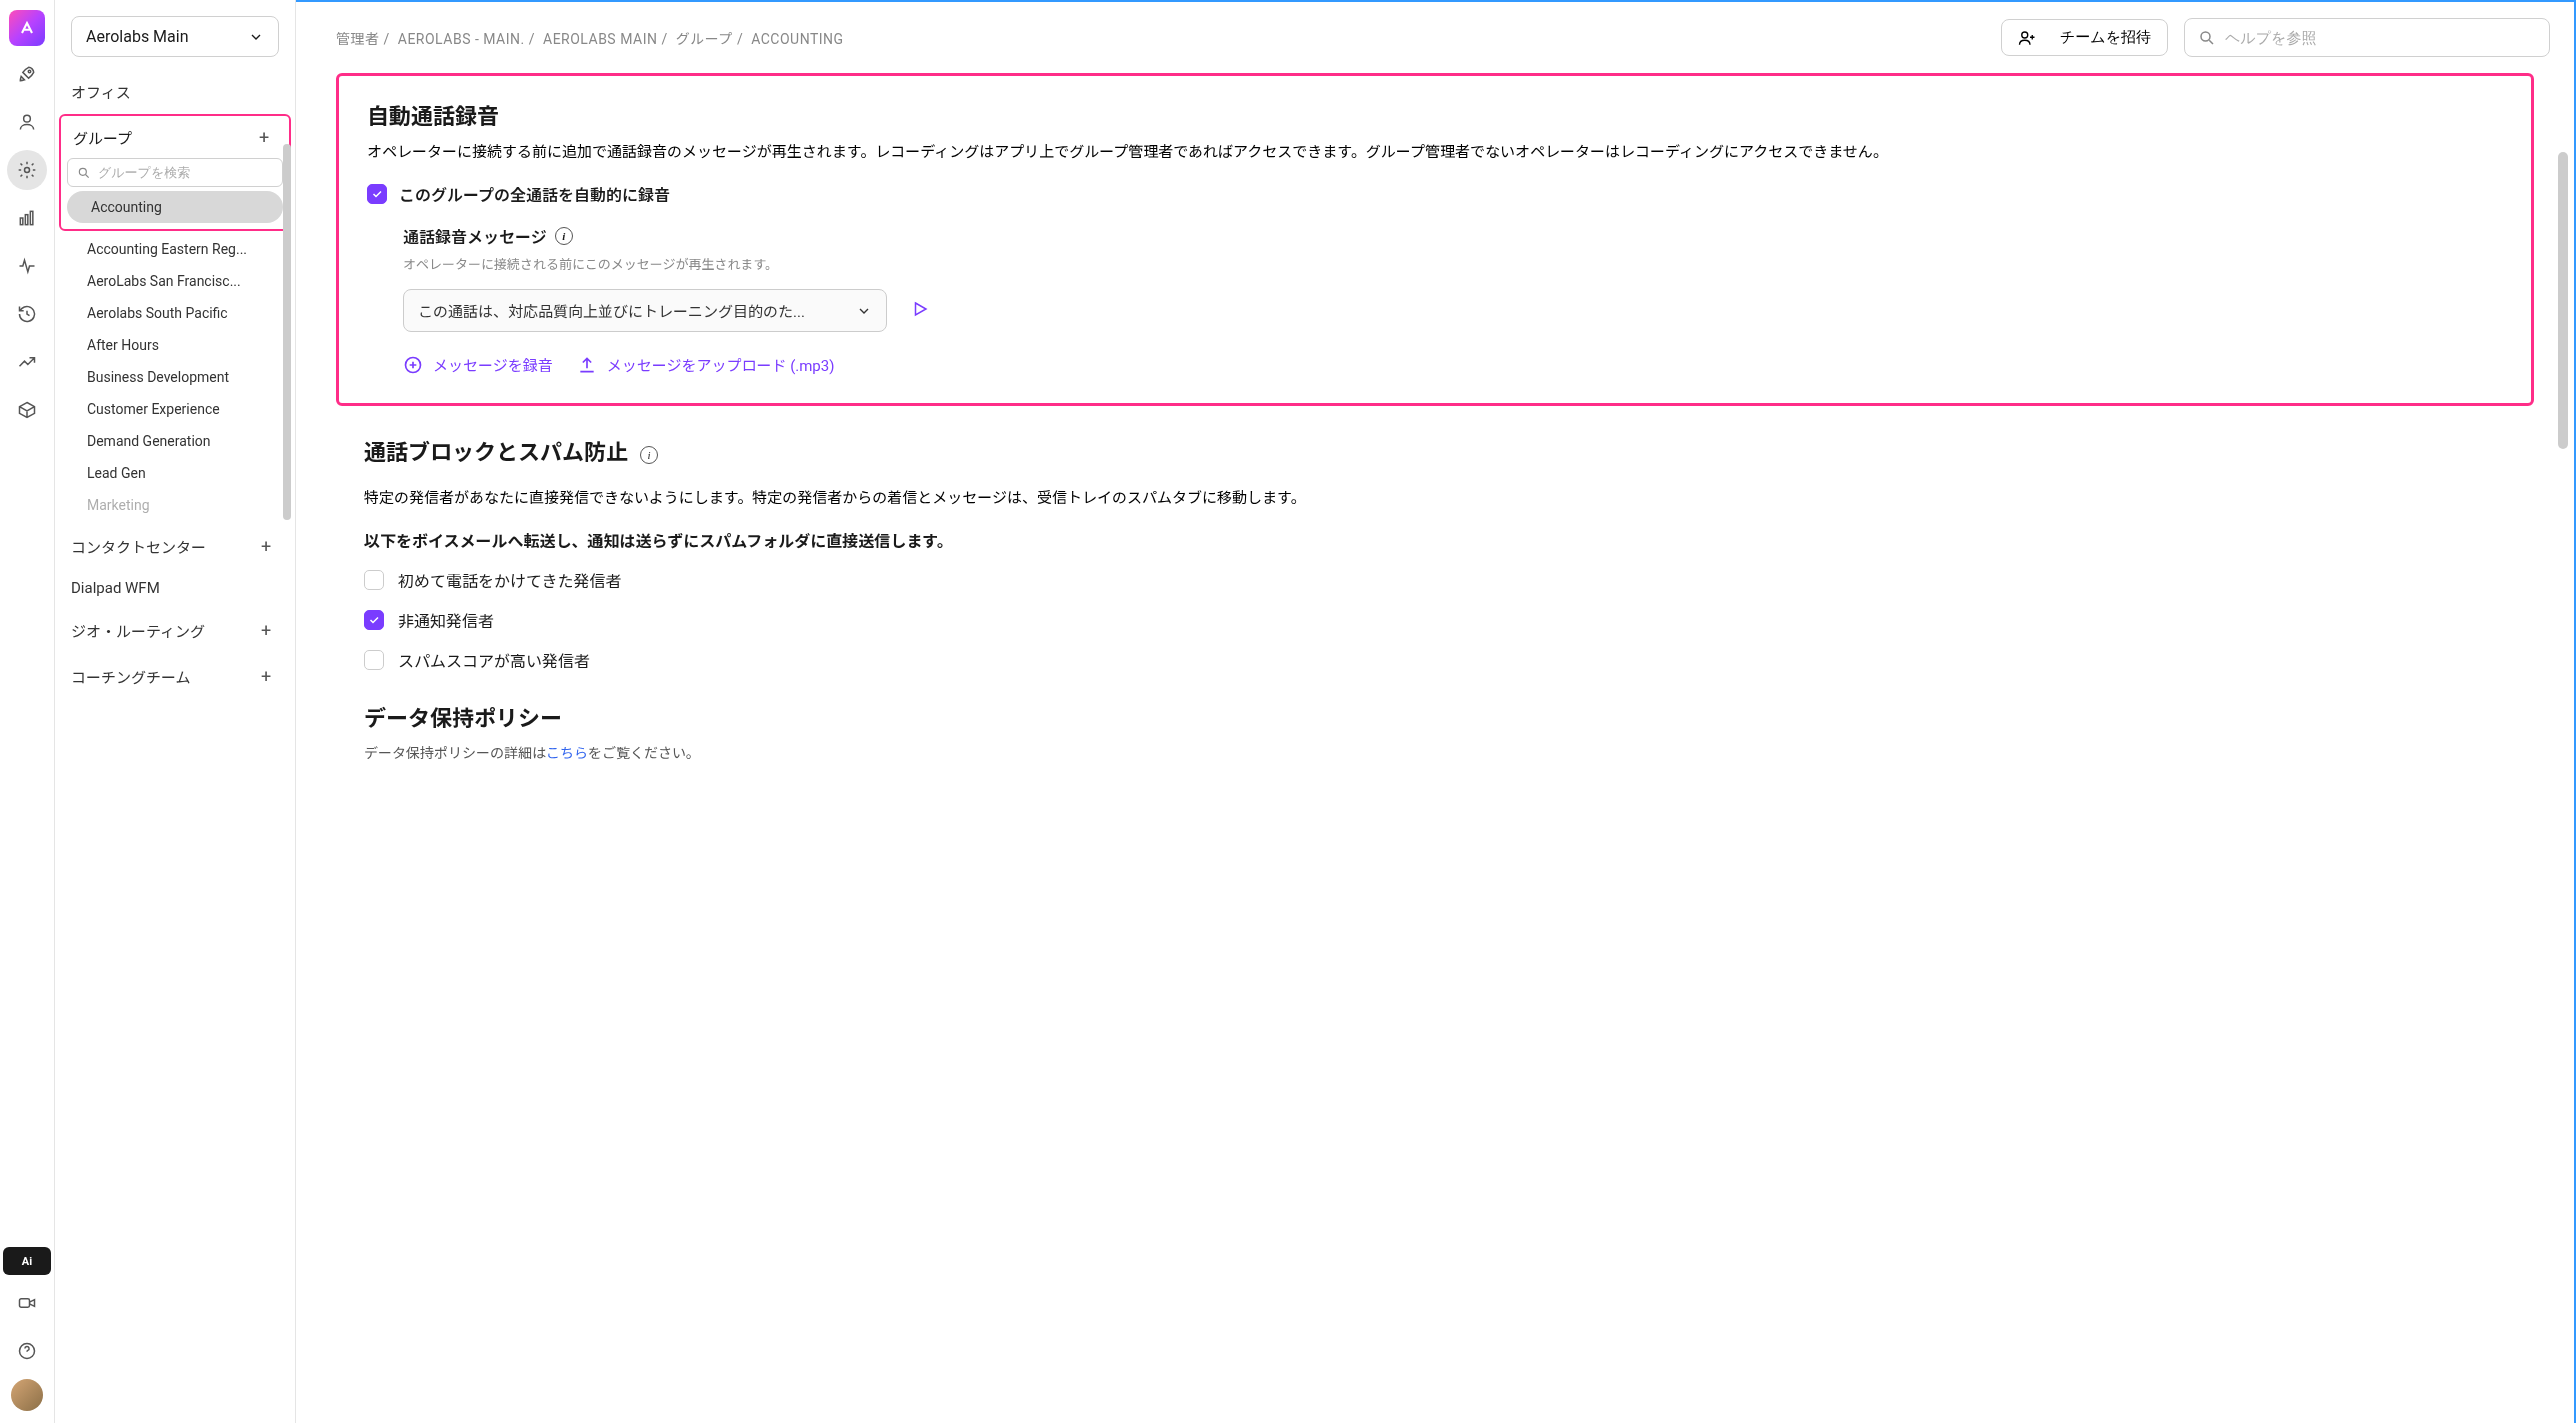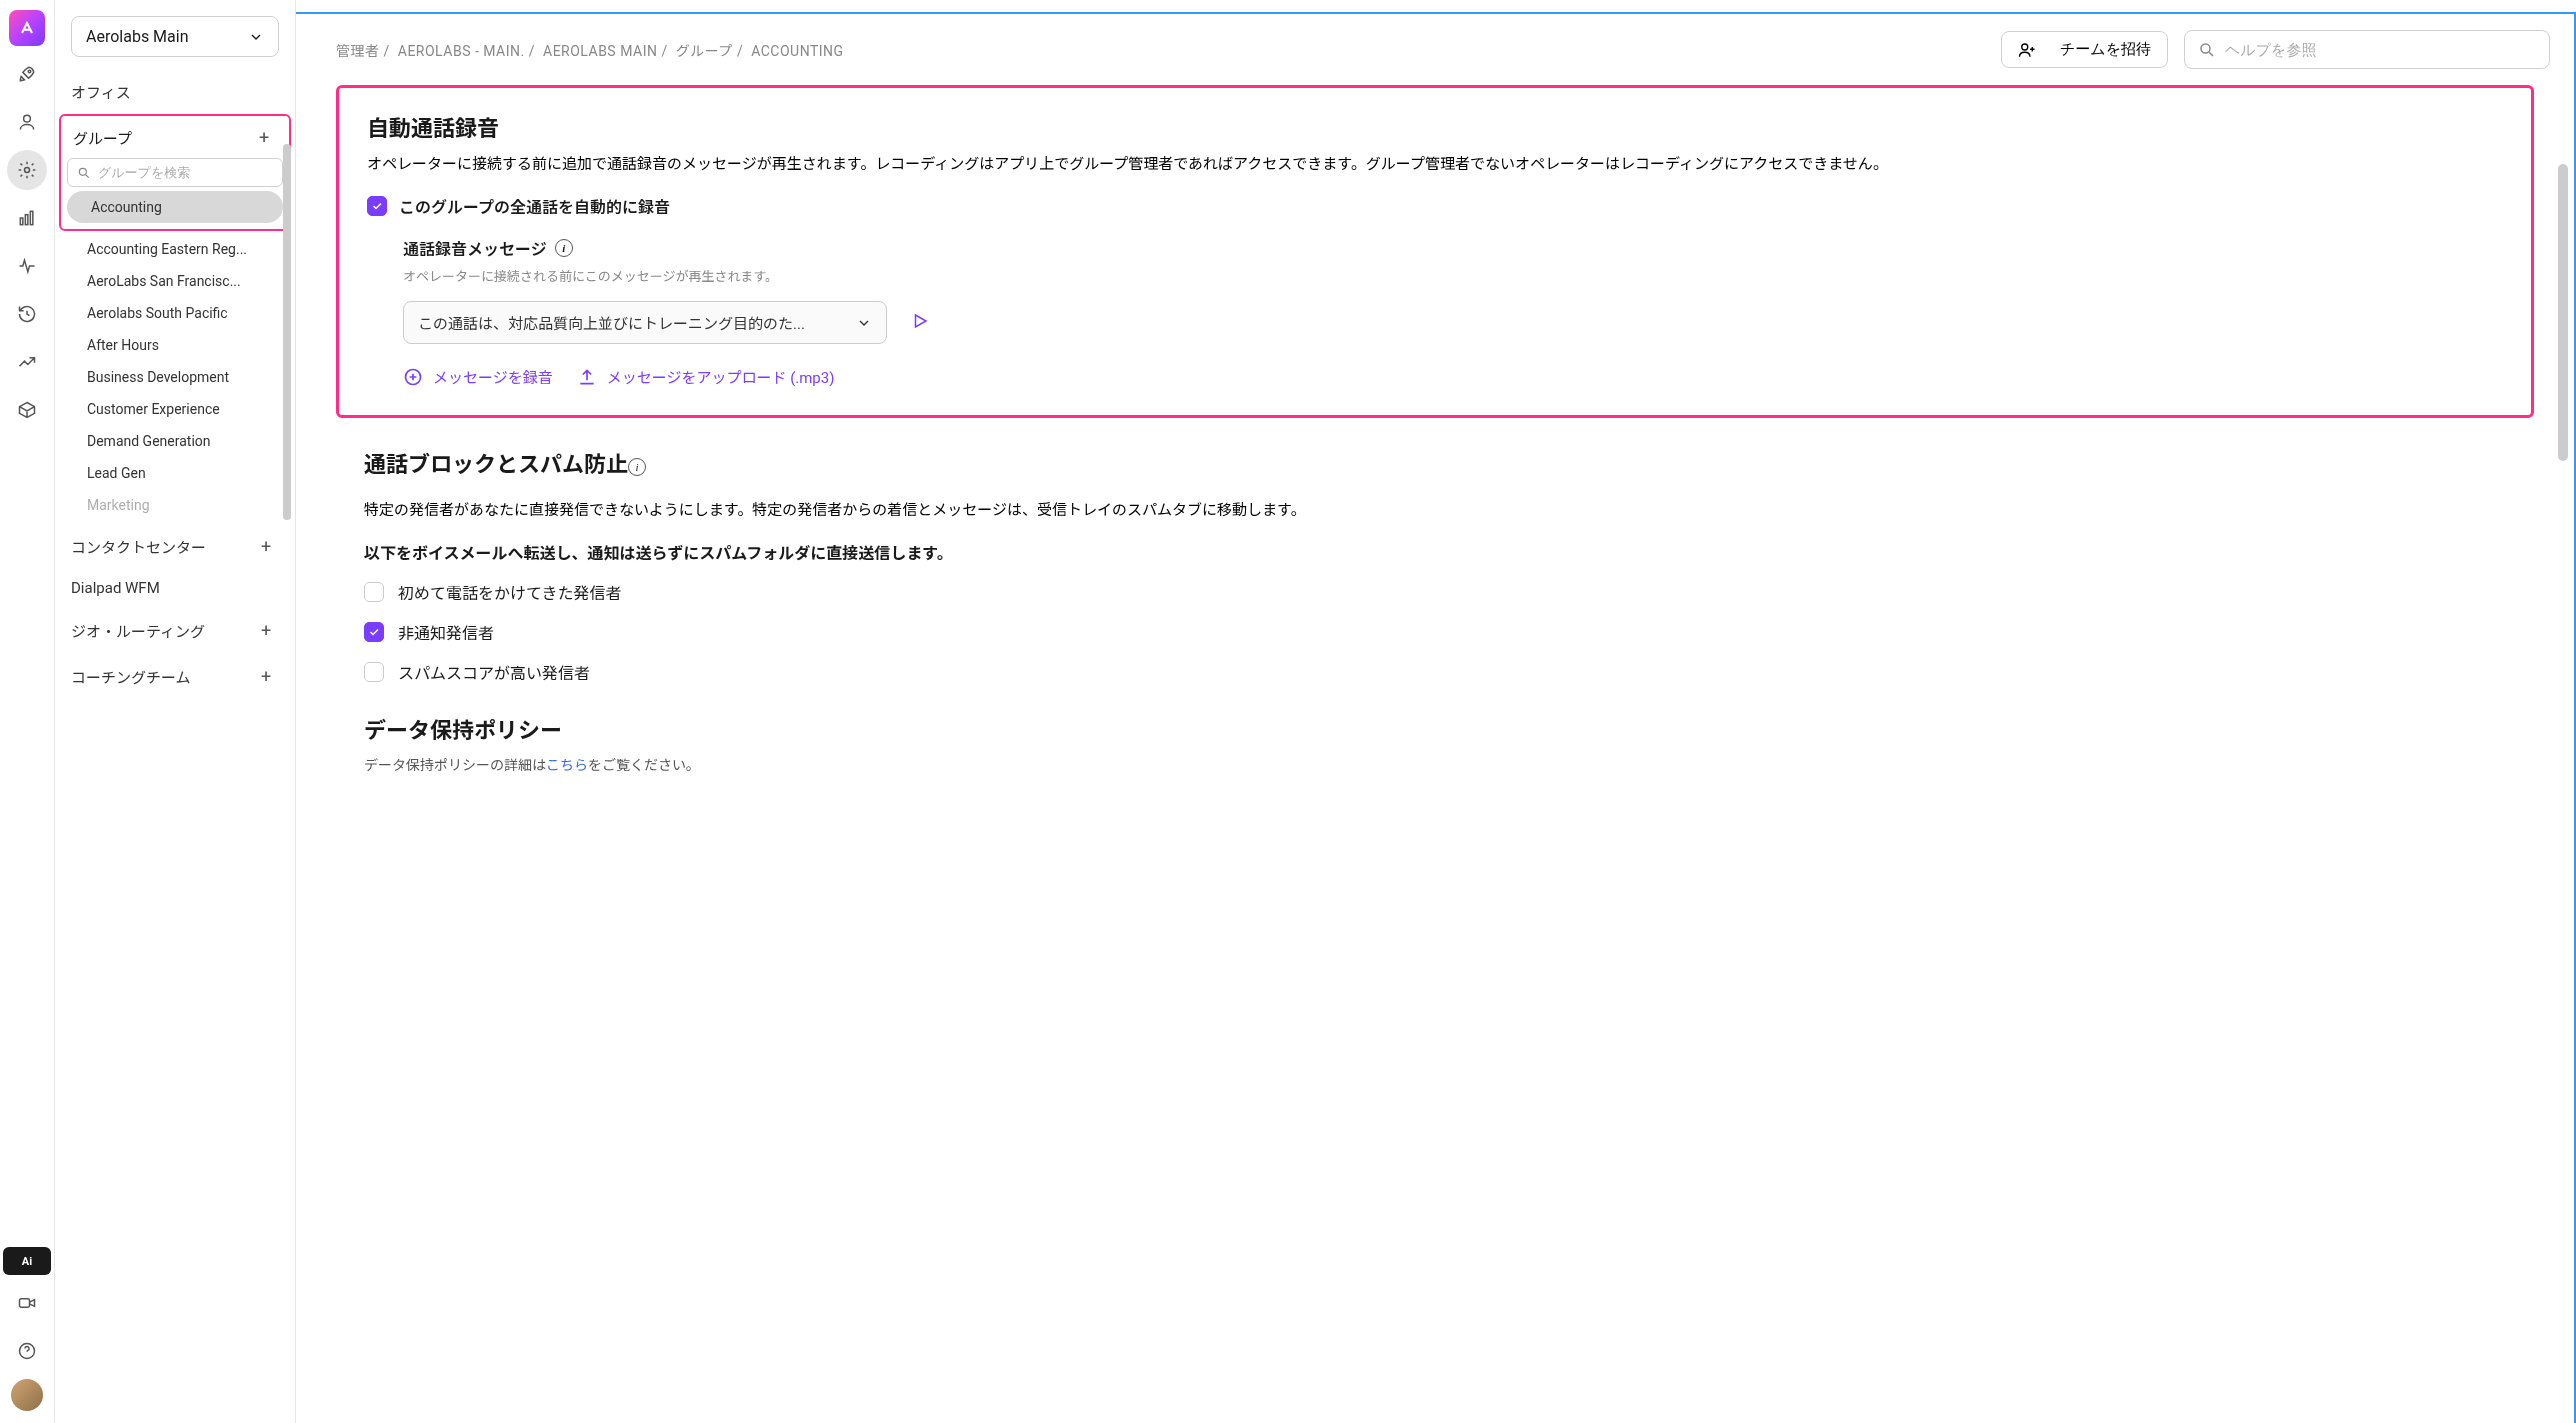--- a/index.html
+++ b/index.html
@@ -29,21 +29,21 @@
 .search-wrap { position: relative; margin-bottom: 4px; }
 .search-wrap svg { position: absolute; left: 10px; top: 50%; transform: translateY(-50%); width: 14px; height: 14px; color: #888; }
 .search-input { width: 100%; border: 1px solid #d0d0d0; border-radius: 6px; padding: 6px 8px 6px 30px; font-size: 13px; }
 .search-input::placeholder { color: #aaa; }
 .group-item { padding: 8px 12px 8px 24px; font-size: 14px; color: #333; border-radius: 20px; cursor: pointer; white-space: nowrap; overflow: hidden; text-overflow: ellipsis; }
 .group-item.active { background: #d8d8d8; }
 .group-item.outside { padding: 8px 12px 8px 32px; }
 .scrollbar-mimic { position: absolute; right: 4px; top: 79px; width: 8px; height: 376px; background: #ccc; border-radius: 4px; }
 
 
-.main { flex: 1; display: flex; flex-direction: column; border-top: 2px solid #3399ff; border-right: 2px solid #3399ff; margin-top: 12px; position: relative; overflow: hidden; }
+.main { flex: 1; display: flex; flex-direction: column; border-top: 2px solid #3399ff; border-right: 2px solid #3399ff; margin-top: 0; position: relative; overflow: hidden; }
 .topbar { display: flex; align-items: center; gap: 16px; padding: 16px 24px 16px 40px; border-bottom: none; }
 .breadcrumb { flex: 1; font-size: 14px; color: #888; letter-spacing: 0.5px; }
 .breadcrumb .sep { margin: 0 4px; }
 .invite-btn { border: 1px solid #d0d0d0; border-radius: 8px; padding: 8px 16px; display: flex; align-items: center; gap: 24px; cursor: pointer; background: #fff; font-size: 15px; }
 .help-search { position: relative; width: 366px; }
 .help-search svg { position: absolute; left: 14px; top: 50%; transform: translateY(-50%); width: 18px; height: 18px; color: #888; }
 .help-input { width: 100%; border: 1px solid #d0d0d0; border-radius: 8px; padding: 10px 12px 10px 40px; font-size: 15px; }
 .help-input::placeholder { color: #aaa; }
 .content { flex: 1; overflow-y: auto; padding: 0 40px 40px; position: relative; }
 .content-scrollbar { position: absolute; right: 6px; top: 79px; width: 10px; height: 297px; background: #ccc; border-radius: 5px; }
@@ -60,21 +60,21 @@
 .info-icon { width: 18px; height: 18px; border: 1.5px solid #555; border-radius: 50%; display: inline-flex; align-items: center; justify-content: center; font-size: 11px; font-family: serif; font-style: italic; cursor: pointer; }
 .sub-desc { font-size: 13px; color: #888; margin-bottom: 16px; }
 .select-row { display: flex; align-items: center; gap: 24px; }
 .select { border: 1px solid #ccc; border-radius: 8px; padding: 10px 14px; width: 484px; background: #fafafa; display: flex; justify-content: space-between; align-items: center; cursor: pointer; font-size: 15px; color: #333; }
 .play-btn { color: #7a3cff; cursor: pointer; }
 .play-btn svg { width: 18px; height: 18px; }
 .action-row { display: flex; gap: 24px; margin-top: 22px; }
 .action-link { display: flex; align-items: center; gap: 10px; color: #7a3cff; font-size: 15px; cursor: pointer; }
 .action-link svg { width: 20px; height: 20px; }
 .section-block { padding: 0 28px; margin-bottom: 28px; }
-.section-title-row { display: flex; align-items: center; margin-bottom: 10px; }
+.section-title-row { display: flex; align-items: center; gap: 12px; margin-bottom: 10px; }
 .bold-note { font-size: 16px; font-weight: 700; margin-bottom: 16px; }
 .check-item { display: flex; align-items: center; gap: 14px; margin-bottom: 16px; font-size: 16px; }
 .policy-desc { font-size: 14px; color: #555; }
 .policy-desc a { color: #3366ee; text-decoration: none; cursor: pointer; }
 </style>
 </head>
 <body>
 
 <div class="app">
 

